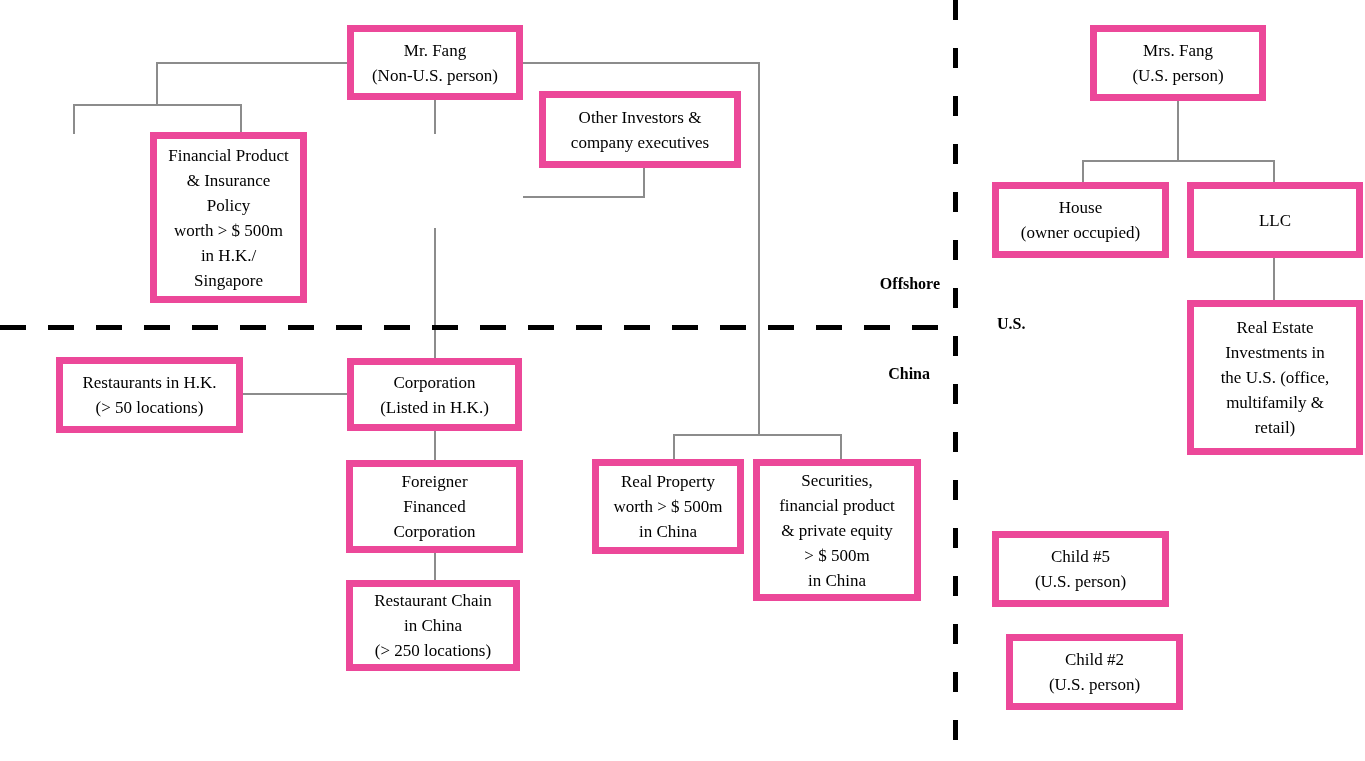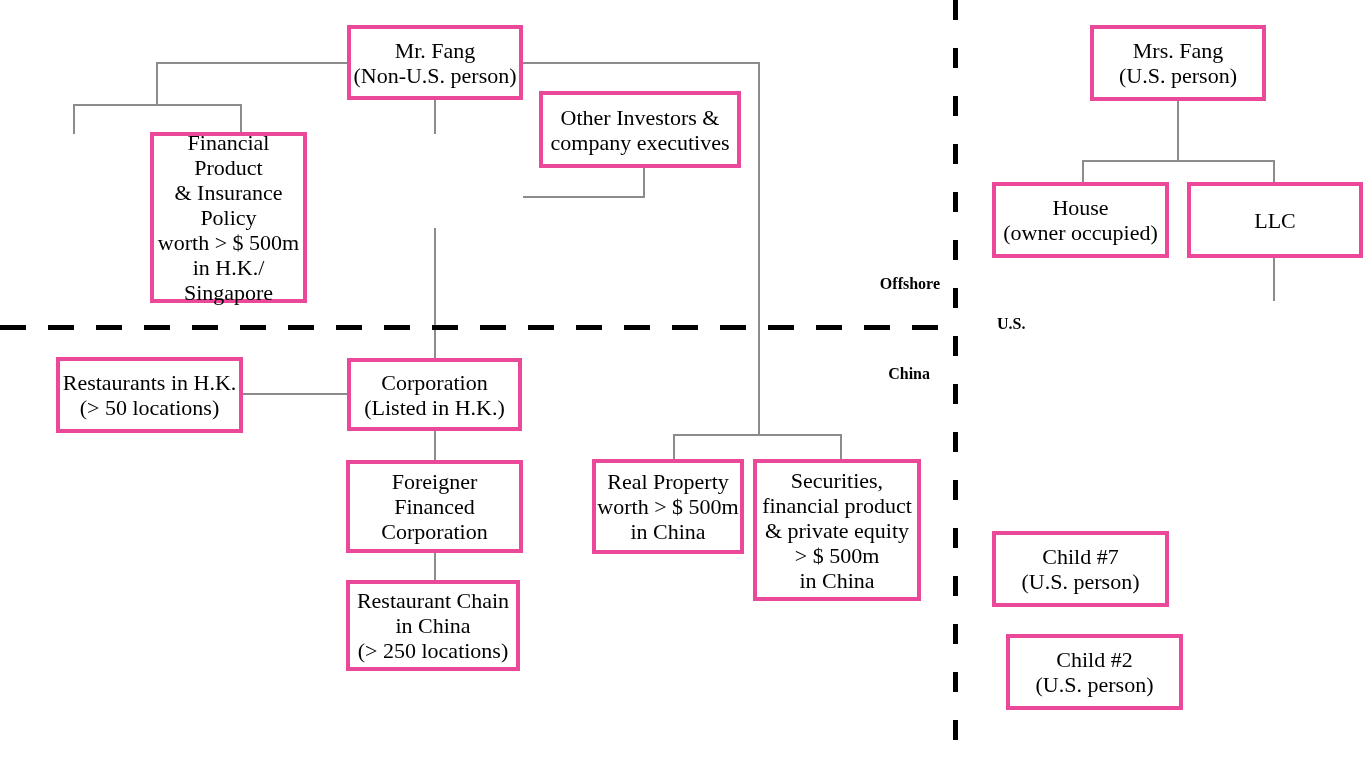--- a/index.html
+++ b/index.html
@@ -1,23 +1,23 @@
 <!DOCTYPE html>
 <html><head>
 <meta charset="utf-8">
 <style>
   html,body{margin:0;padding:0;background:#ffffff;}
   #stage{
     position:relative;width:1365px;height:761px;background:#ffffff;overflow:hidden;
     font-family:"Liberation Serif","DejaVu Serif",serif;color:#000;
   }
   .node{
-    position:absolute;box-sizing:border-box;border:4px solid #ec4899;background:#fff;
+    position:absolute;box-sizing:border-box;border:7px solid #ec4899;background:#fff;
     display:flex;align-items:center;justify-content:center;
-    font-size:22px;line-height:25px;text-align:center;z-index:2;
+    font-size:17px;line-height:25px;text-align:center;z-index:2;
   }
   .node .node-text{white-space:pre-line;width:100%;text-align:center;}
   .conn{position:absolute;background:#8c8c8c;z-index:1;}
   .region-label{
     position:absolute;font-weight:bold;font-size:16px;line-height:22px;z-index:3;
   }
   .dash-h{
     position:absolute;height:5px;z-index:4;
     background:repeating-linear-gradient(to right,#000 0 26px,transparent 26px 48px);
   }
@@ -109,22 +109,29 @@
     <span class="node-text">Mrs. Fang
 (U.S. person)</span>
   </div>
   <div class="node" style="left:992px;top:182px;width:177px;height:76px;">
     <span class="node-text">House
 (owner occupied)</span>
   </div>
   <div class="node" style="left:1187px;top:182px;width:176px;height:76px;">
     <span class="node-text">LLC</span>
   </div>
+  <div class="node" style="left:1187px;top:300px;width:176px;height:155px;">
+    <span class="node-text">Real Estate
+Investments in
+the U.S. (office,
+multifamily &amp;
+retail)</span>
+  </div>
   <div class="node" style="left:992px;top:531px;width:177px;height:76px;">
-    <span class="node-text">Child #7
+    <span class="node-text">Child #5
 (U.S. person)</span>
   </div>
   <div class="node" style="left:992px;top:634px;width:177px;height:76px;margin-left:14px;">
     <span class="node-text">Child #2
 (U.S. person)</span>
   </div>
 
   <div class="dash-h" style="left:0;top:325px;width:958px;"></div>
   <div class="dash-v" style="left:953px;top:0;height:761px;"></div>
 

